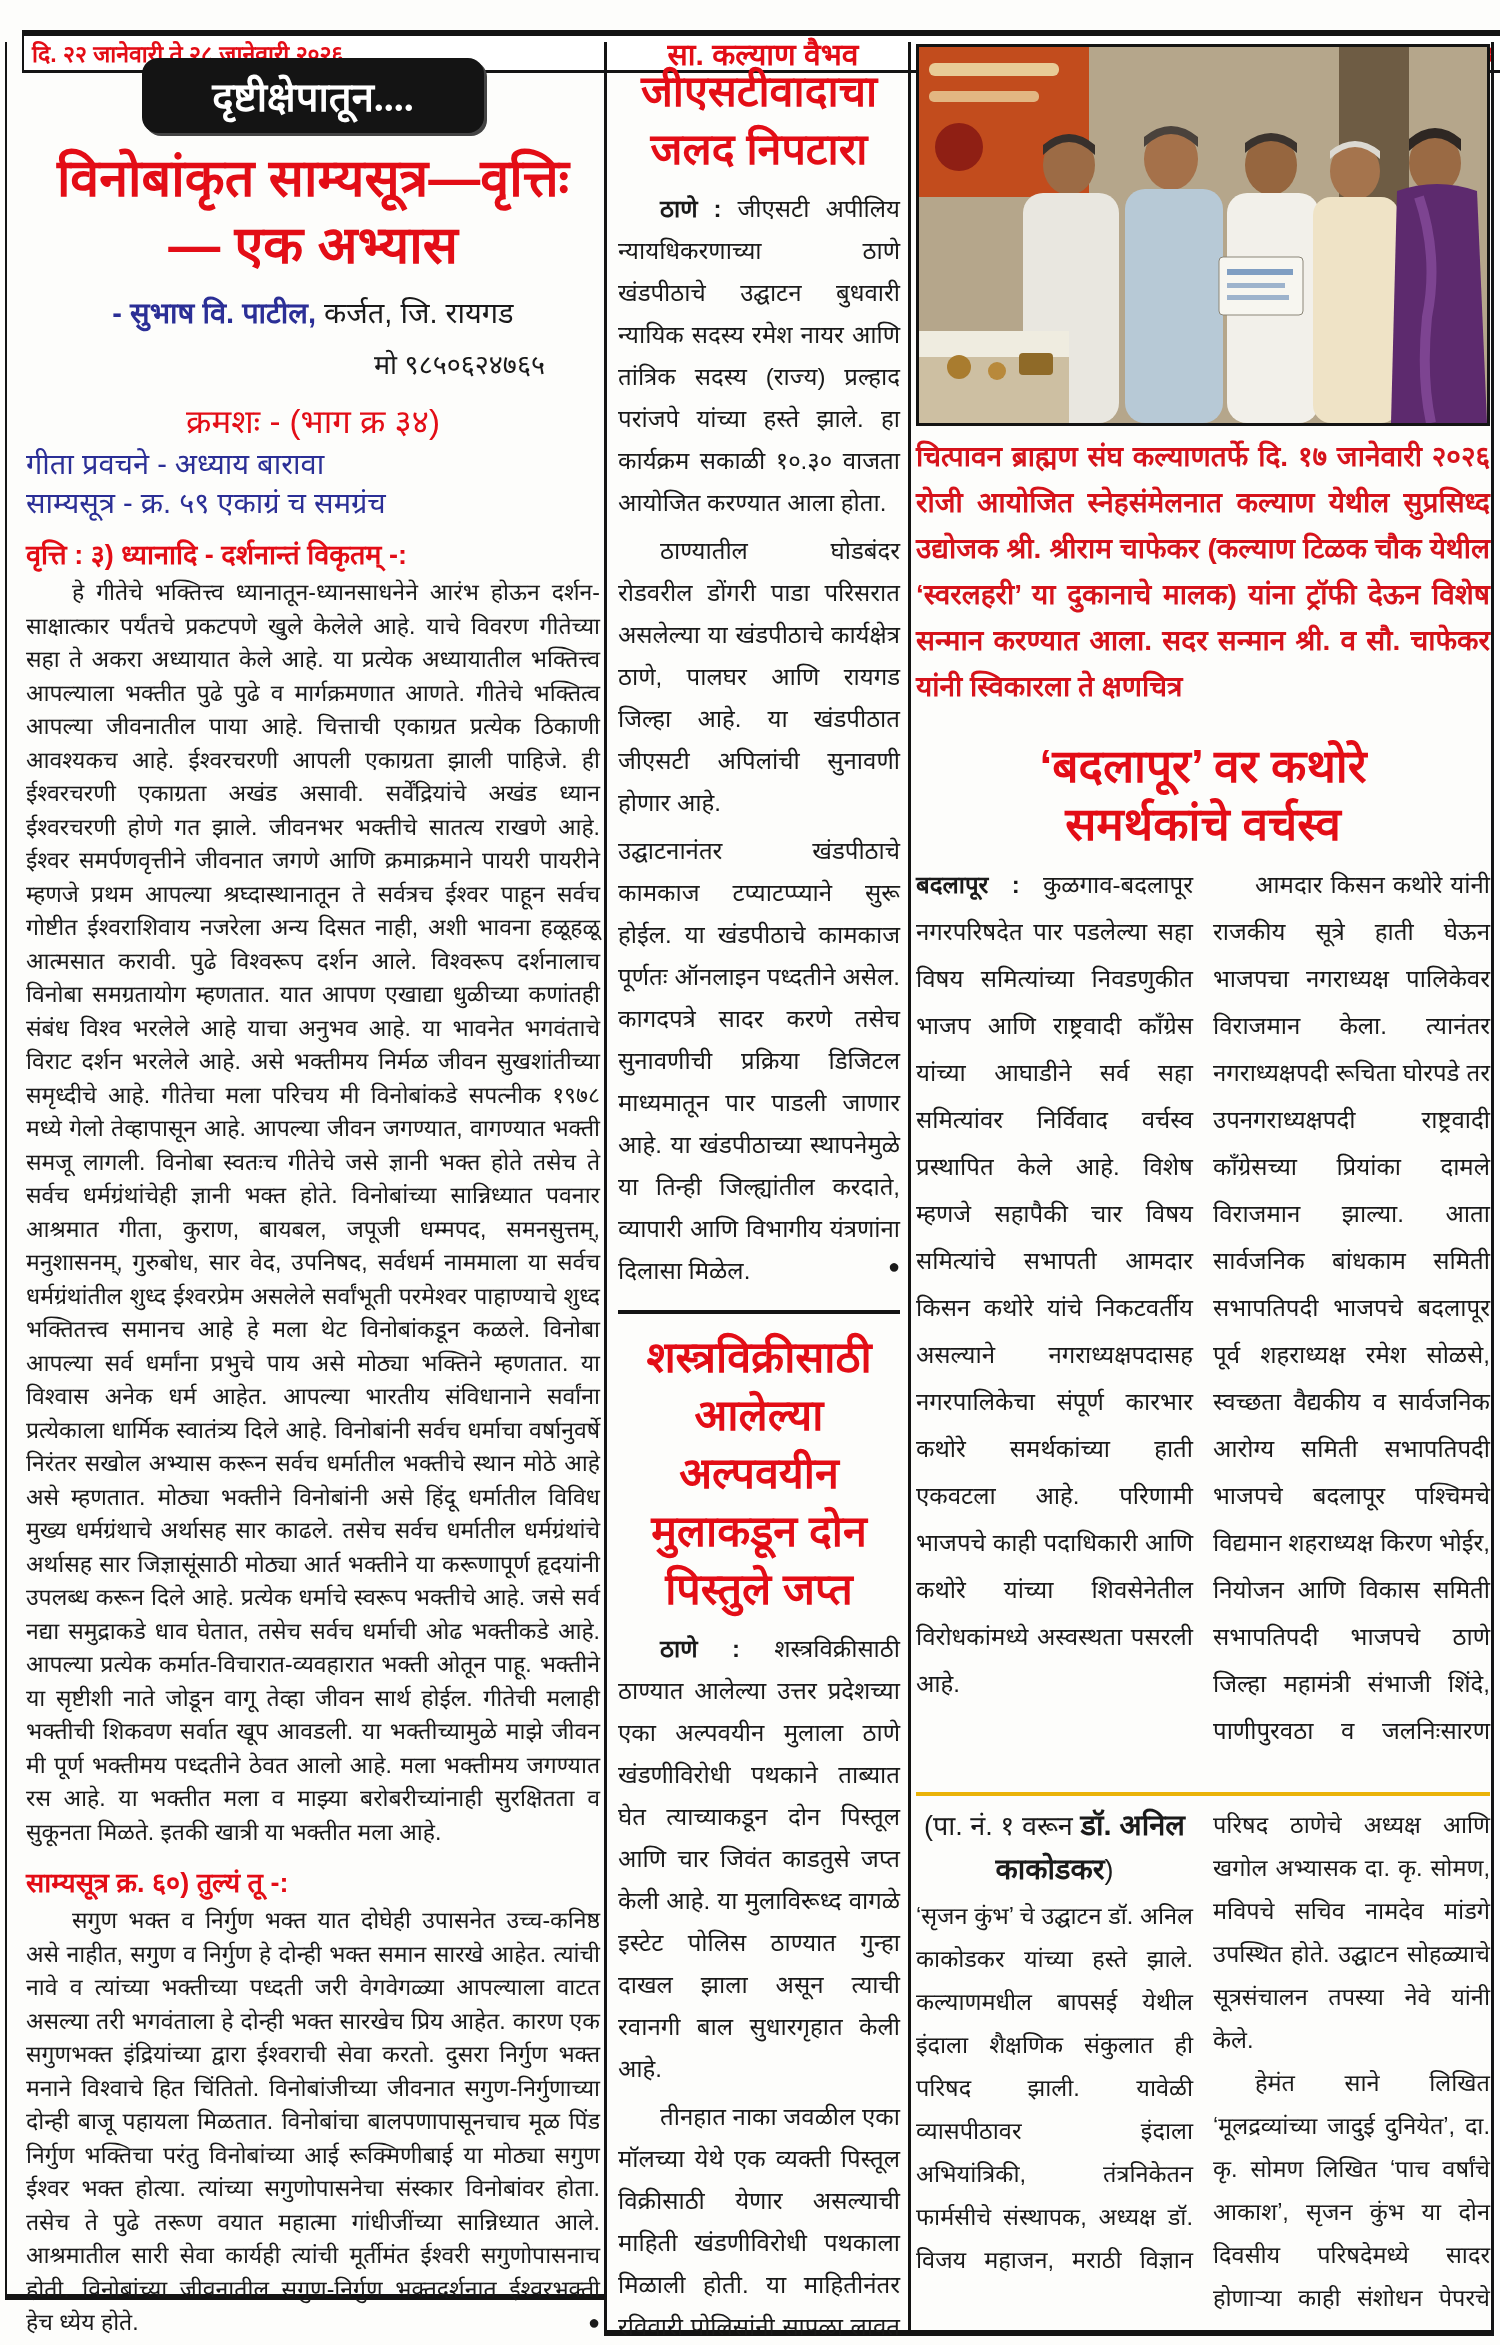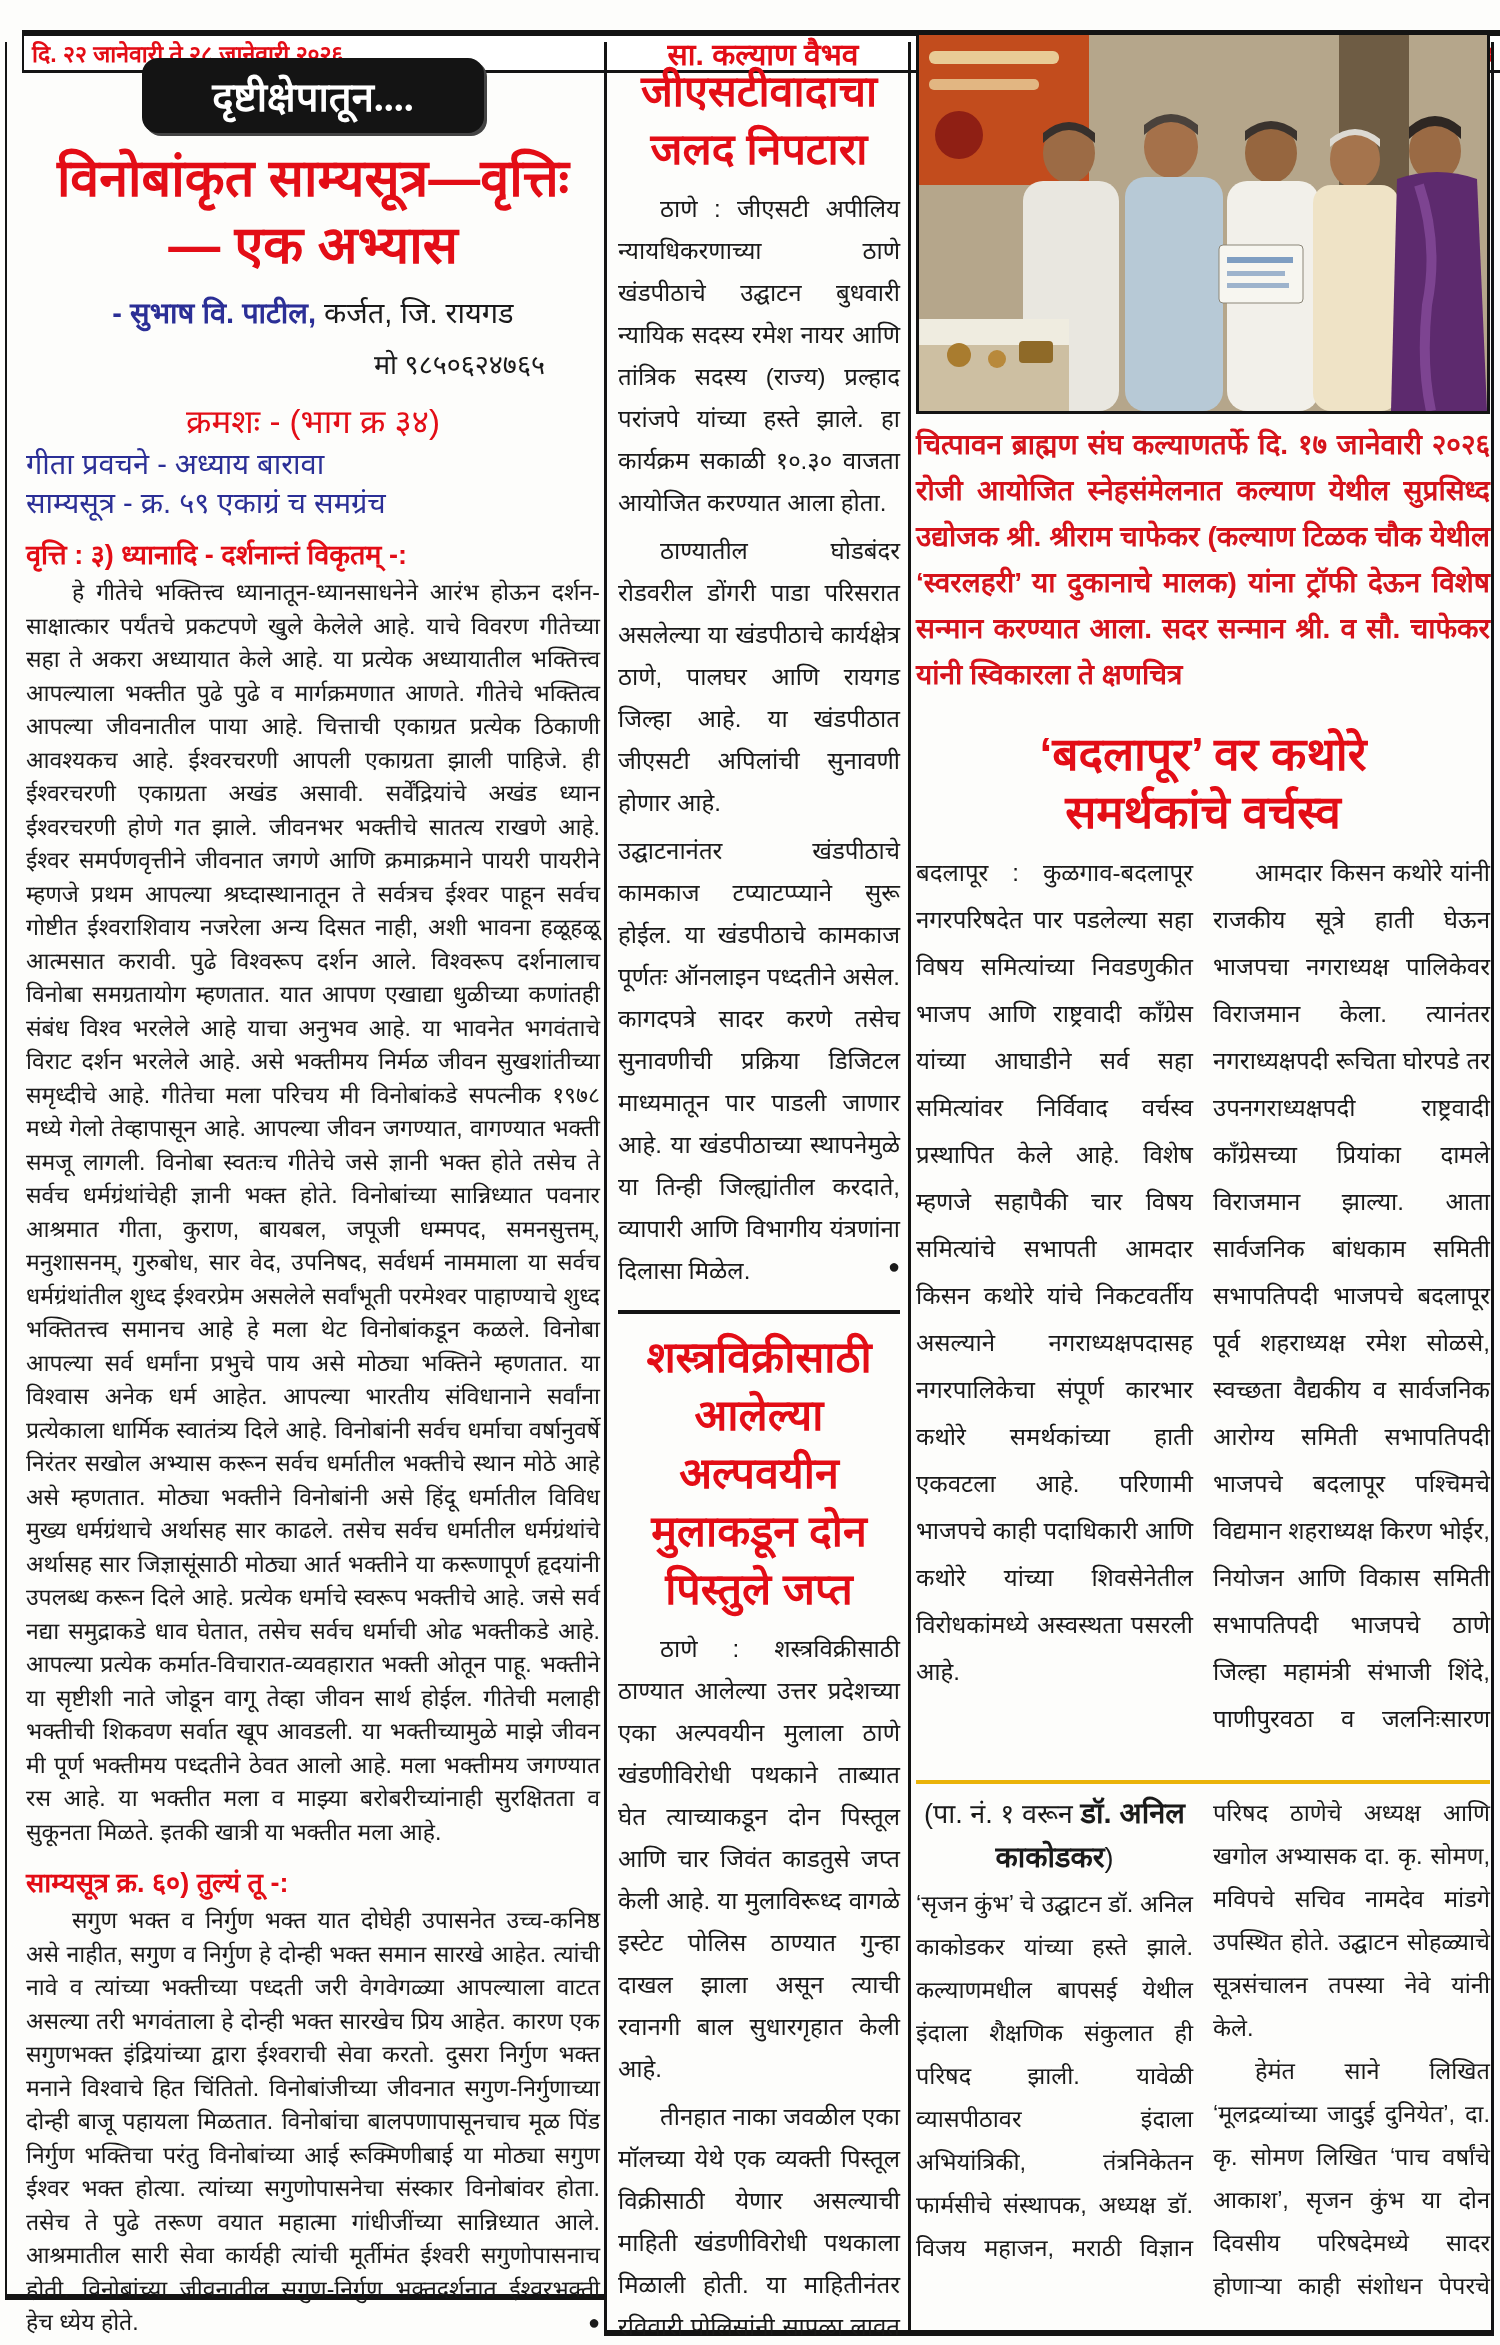--- a/index.html
+++ b/index.html
@@ -16,21 +16,21 @@
   }
   .h-date{font-size:23px;font-weight:bold;color:#e30d16;padding-left:8px;flex:1;}
   .h-title{font-size:30px;font-weight:bold;color:#e30d16;text-align:center;flex:1;}
   .h-page{font-size:27px;font-weight:bold;color:#e30d16;text-align:right;padding-right:14px;flex:1;}
   
   .vrule{position:absolute;background:#141414;}
   .hrule{position:absolute;background:#141414;}
   
   .col1{position:absolute;left:26px;top:50px;width:574px;}
   .col2{position:absolute;left:618px;top:48px;width:282px;}
-  .col3{position:absolute;left:916px;top:32px;width:574px;}
+  .col3{position:absolute;left:916px;top:44px;width:574px;}
   
   .kicker{
     display:block;margin:8px auto 12px auto;width:330px;background:#141414;color:#fff;
     font-size:40px;font-weight:bold;text-align:center;border-radius:16px;padding:10px 6px;
     box-shadow:3px 3px 0 #444;
     font-family:Liberation Serif, serif;
   }
   .ltitle{margin:6px 0 0 0;font-size:52px;line-height:1.28;font-weight:bold;color:#e30d16;text-align:center;}
   .byline{font-size:29px;text-align:center;margin-top:14px;}
   .byline .name{color:#2b2f96;font-weight:bold;}
@@ -39,21 +39,21 @@
   .sub{font-size:29px;color:#2b2f96;text-align:left;}
   .sec-head{font-size:27px;font-weight:bold;color:#e30d16;margin:14px 0 2px 0;}
   .lbody{font-size:23px;line-height:33.5px;text-align:justify;margin:4px 0 0 0;}
   .indent{text-indent:46px;}
   .end-dot{float:right;font-size:20px;line-height:33px;}
   
   .mtitle{font-size:43px;line-height:1.35;font-weight:bold;color:#e30d16;text-align:center;margin:14px 0 10px 0;}
   .mbody{font-size:24px;line-height:42px;text-align:justify;margin:6px 0 0 0;}
   .mbody.ind{text-indent:42px;}
   .m-divider{height:4px;background:#141414;margin:18px 0 6px 0;}
-  b.dl{font-weight:normal;}
+  b.dl{font-weight:bold;}
   
   .photo{border:3px solid #141414;width:568px;height:376px;background:#b9a98e;overflow:hidden;}
   .caption{font-size:28px;line-height:46px;font-weight:bold;color:#d6131b;text-align:justify;margin-top:8px;}
   .rtitle{font-size:46px;line-height:1.25;font-weight:bold;color:#e30d16;text-align:center;margin:16px 0 8px 0;}
   .twocol{column-count:2;column-gap:20px;column-fill:auto;}
   .bad-body{height:915px;}
   .rb{font-size:24px;line-height:47px;text-align:justify;margin:0 0 0 0;}
   .rb.ind{text-indent:42px;}
   .kak{border-top:4px solid #eab308;margin-top:16px;padding-top:8px;height:520px;}
   .kak-head{font-size:27px;text-align:center;margin:0 0 4px 0;font-weight:normal;line-height:1.5;}

